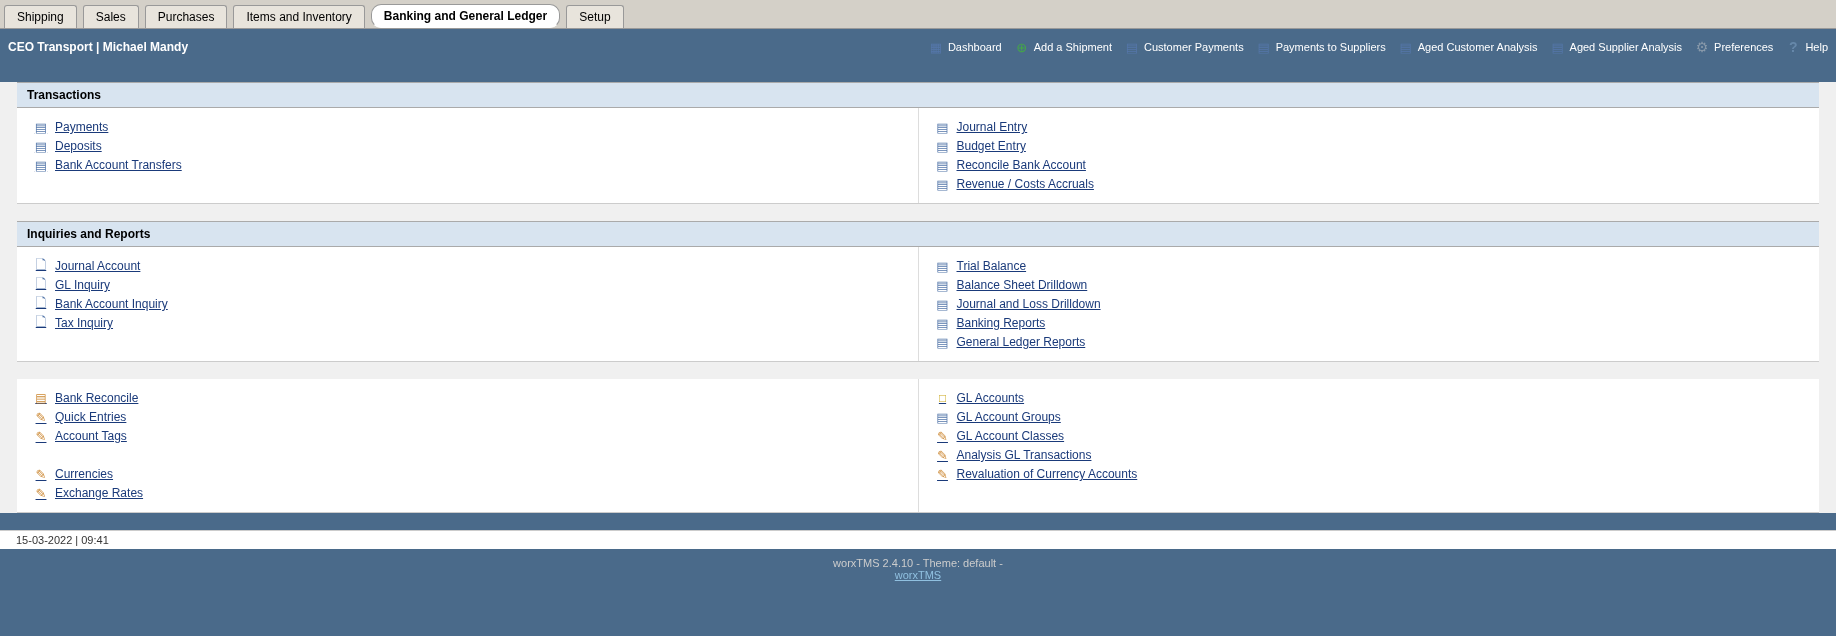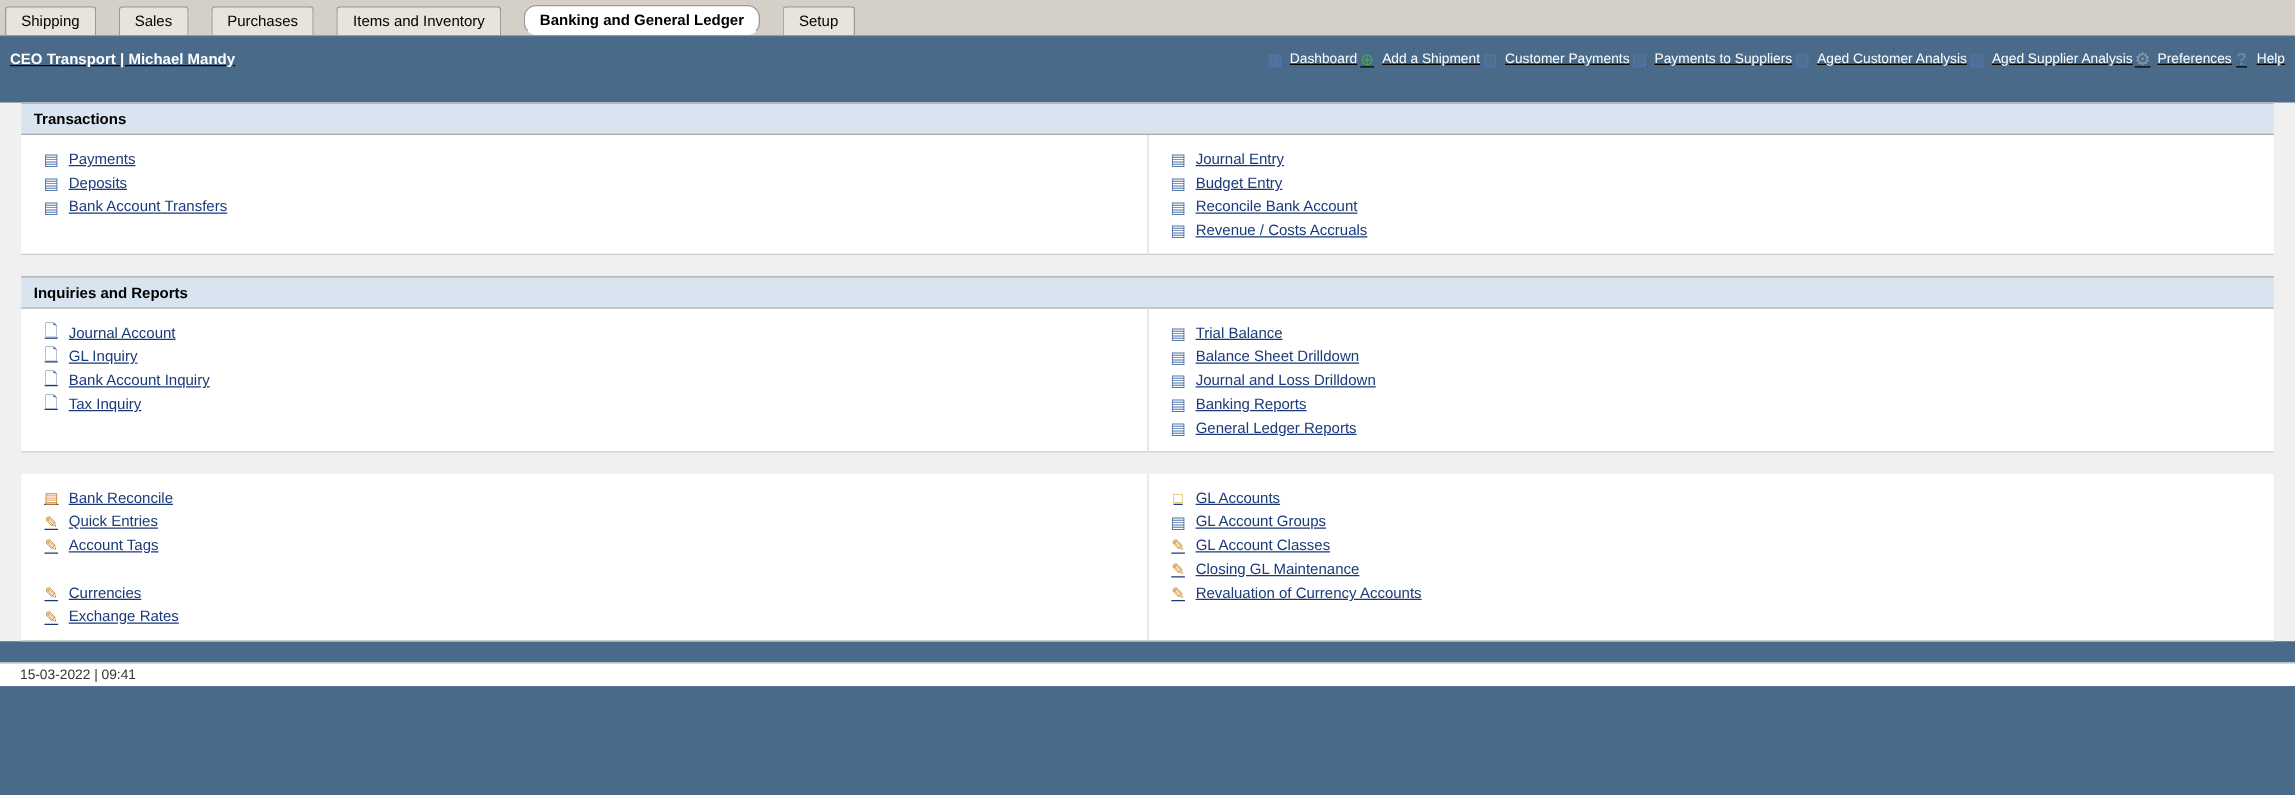--- a/index.html
+++ b/index.html
@@ -1,24 +1,24 @@
 <!DOCTYPE html>
 <html><head>
   <meta charset="utf-8">
   <style>
     * { margin: 0; padding: 0; box-sizing: border-box; }
     body { font-family: Arial, sans-serif; font-size: 12px; background: #4a6a8a; }
 
     
-    .top-tabs { background: #d4d0c8; border-bottom: 1px solid #999; display: flex; align-items: flex-end; padding: 4px 4px 0 4px; gap: 18px; }
+    .top-tabs { background: #d4d0c8; border-bottom: 1px solid #999; display: flex; align-items: flex-end; padding: 4px 4px 0 4px; gap: 6px; }
     .tab { padding: 4px 12px; border: 1px solid #999; border-bottom: none; background: #e8e4dc; cursor: pointer; font-size: 12px; color: #000; border-radius: 3px 3px 0 0; }
     .tab.active { background: #fff; font-weight: bold; border-bottom: 1px solid #fff; border-radius: 10px; }
 
     
-    .toolbar { background: #4a6a8a; display: flex; align-items: center; padding: 4px 8px; gap: 0; min-height: 36px; text-decoration: underline; }
+    .toolbar { background: #4a6a8a; display: flex; align-items: center; padding: 4px 8px; gap: 12px; min-height: 36px; }
     .company-label { color: #fff; font-weight: bold; font-size: 12px; margin-right: auto; }
     .toolbar-item { display: flex; align-items: center; gap: 4px; color: #fff; font-size: 11px; cursor: pointer; white-space: nowrap; }
     .toolbar-icon { width: 16px; height: 16px; display: inline-flex; align-items: center; justify-content: center; font-size: 14px; }
 
     
     .main { background: #f0f0f0; padding: 0; }
 
     
     .section { margin: 17px; }
     .section-header { background: #d8e4f0; padding: 5px 10px; font-weight: bold; font-size: 12px; color: #000; border-top: 1px solid #aaa; border-bottom: 1px solid #aaa; }
@@ -213,30 +213,32 @@
         <div class="menu-item">
           <span class="menu-icon icon-doc">▤</span>
           <span>GL Account Groups</span>
         </div>
         <div class="menu-item">
           <span class="menu-icon icon-pencil">✎</span>
           <span>GL Account Classes</span>
         </div>
         <div class="menu-item">
           <span class="menu-icon icon-pencil">✎</span>
-          <span>Closing GL Maintenance</span>
+          <span>Analysis GL Transactions</span>
         </div>
         <div class="menu-item">
           <span class="menu-icon icon-pencil">✎</span>
           <span>Revaluation of Currency Accounts</span>
         </div>
       </div>
     </div>
   </div>
 
 </div>
 
 <div class="status-bar">
   <span>15-03-2022 | 09:41</span>
 </div>
 
 <div class="footer">
+  <div class="footer-text">worxTMS 2.4.10 - Theme: default -</div>
+  <div class="footer-link">worxTMS</div>
 </div>
 
 </body></html>

